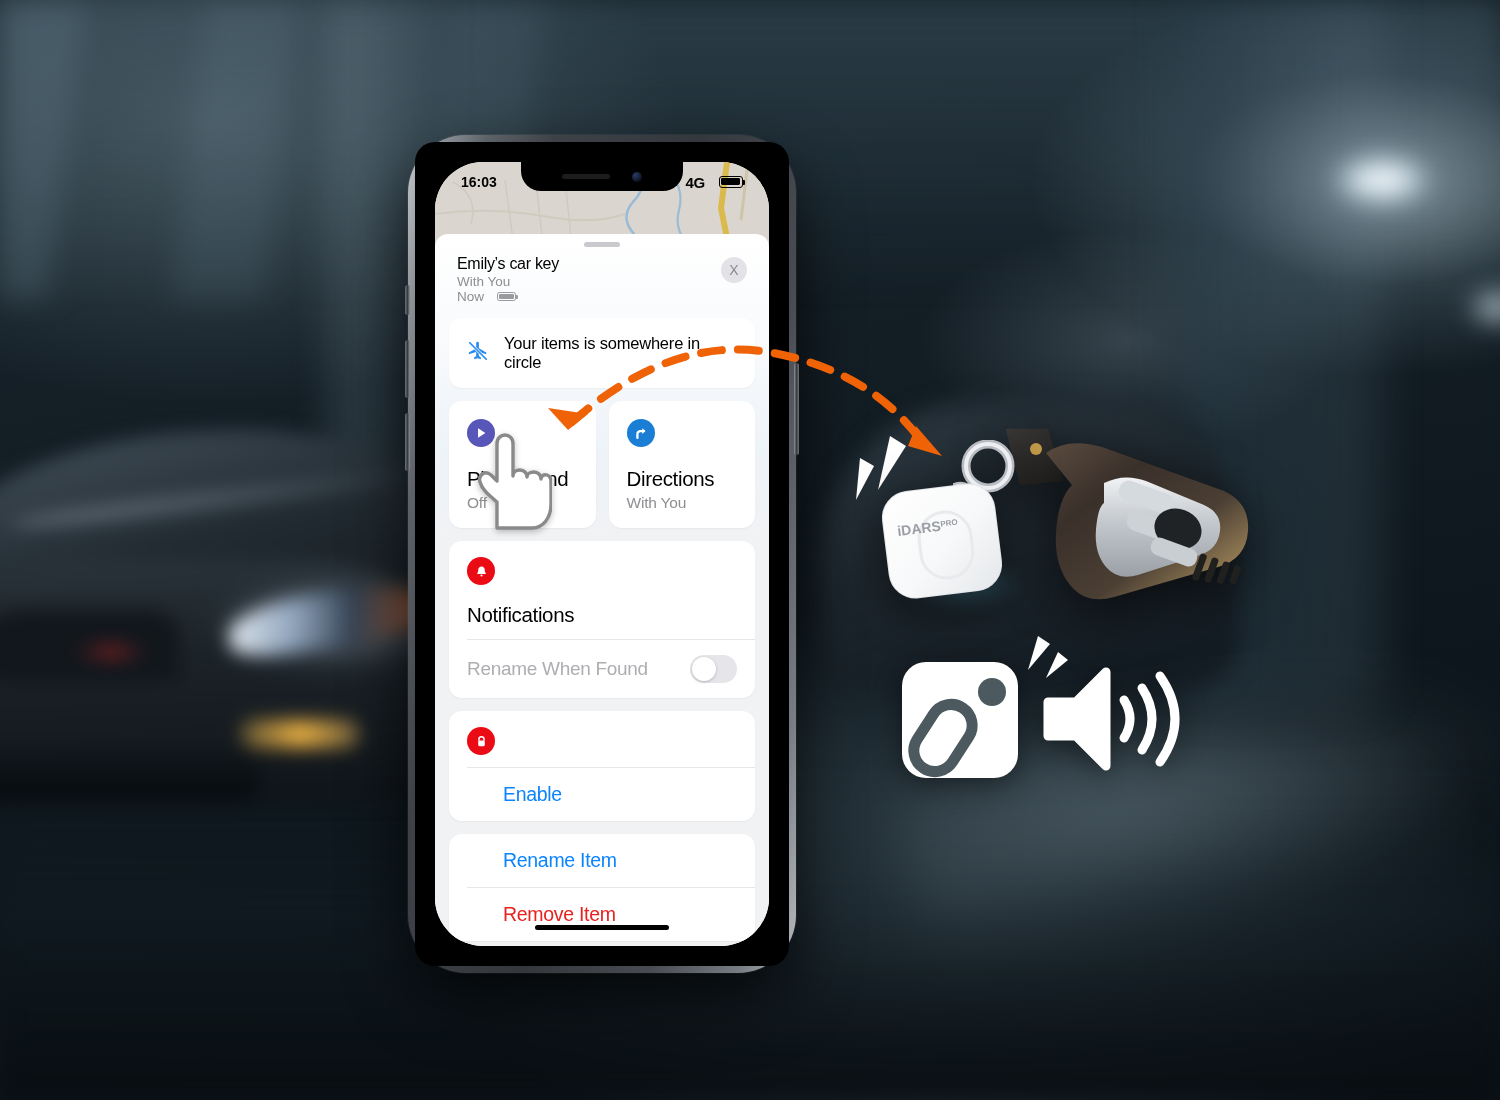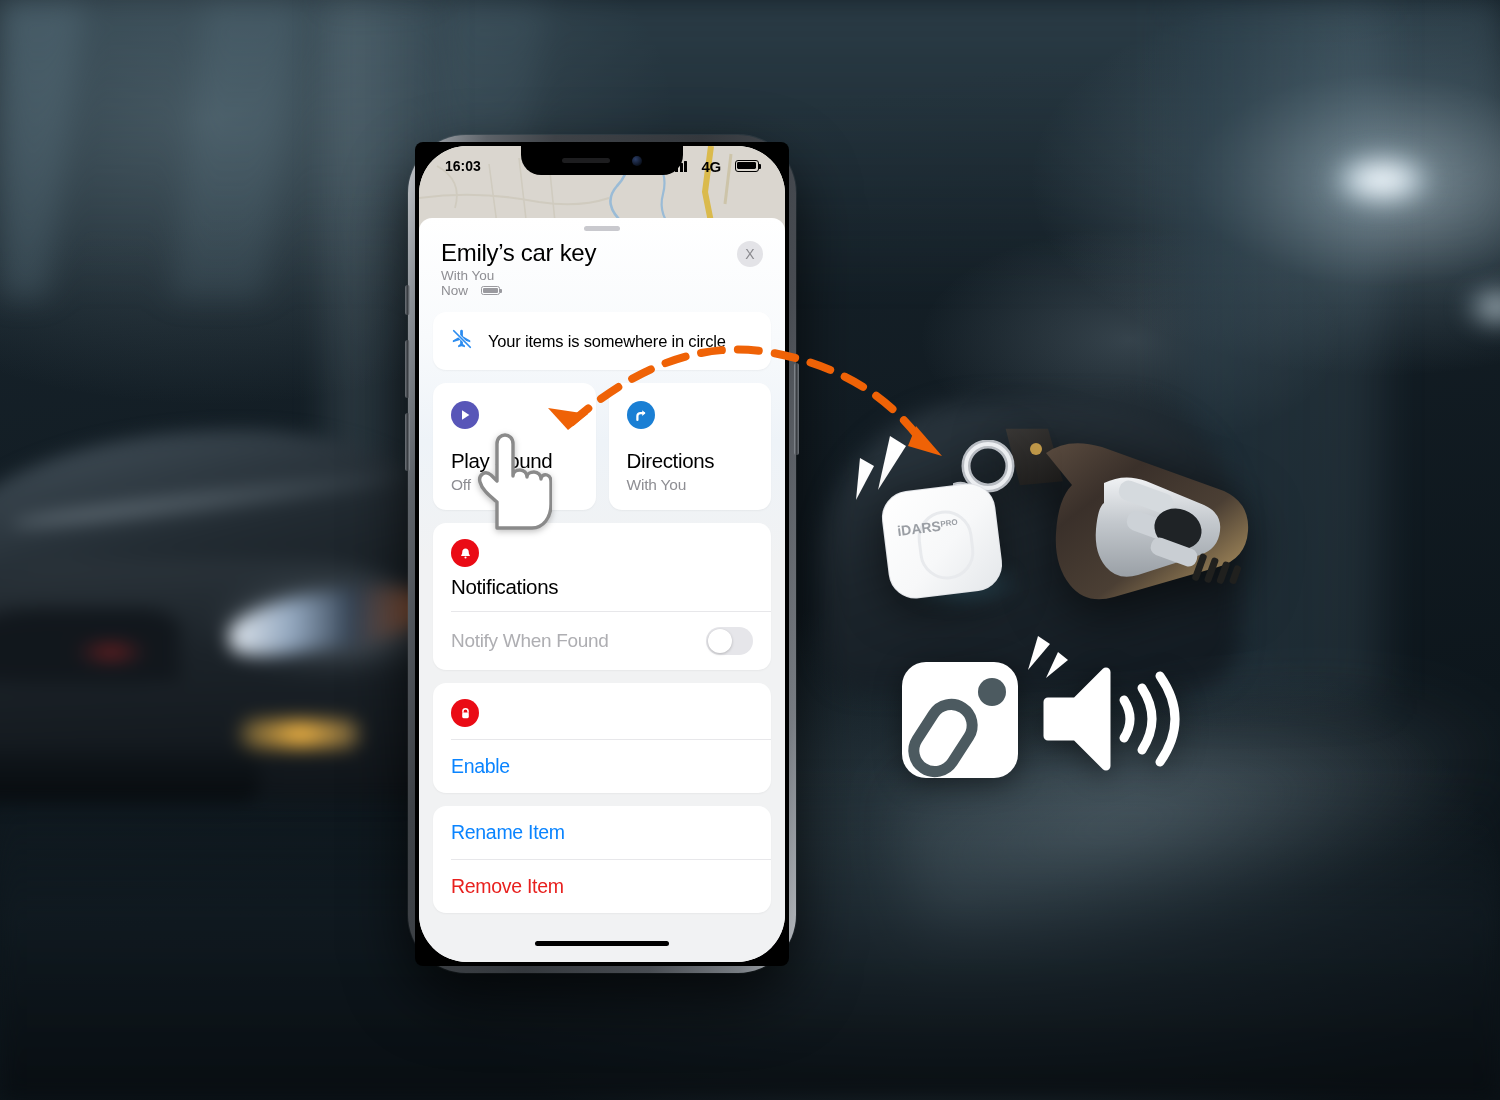--- a/index.html
+++ b/index.html
@@ -121,21 +121,21 @@
   
   #phone{
     position:absolute; left:408px; top:135px; width:388px; height:838px;
     border-radius:58px;
     background:linear-gradient(102deg,#c9ccd0 0%,#8a8f95 7%,#5d6268 14%,#3e4247 26%,#34383d 52%,#484c52 74%,#787d83 90%,#b9bdc2 100%);
     padding:7px;
     box-shadow:0 26px 62px rgba(0,0,0,.72), 0 0 0 1px rgba(255,255,255,.08);
   }
   .phone-inner{
     position:relative; width:100%; height:100%;
-    border-radius:8px; background:#000; padding:4px; overflow:hidden;
+    border-radius:20px; background:#000; padding:20px; overflow:hidden;
   }
   .screen{
     position:relative; width:100%; height:100%;
     border-radius:48px; overflow:hidden; background:#fff;
   }
   
   .btn-side{ position:absolute; background:linear-gradient(90deg,#6f747a,#3a3e43,#8d9298); border-radius:3px; }
   .btn-mute  { left:-3px; top:150px;  width:5px; height:30px; }
   .btn-volup { left:-3px; top:205px;  width:5px; height:58px; }
   .btn-voldn { left:-3px; top:278px;  width:5px; height:58px; }
@@ -183,21 +183,21 @@
   
   .sheet{
     position:absolute; left:0; right:0; top:72px; bottom:0;
     background:linear-gradient(180deg,#ffffff 0%,#f8fafc 16%,#eef3f8 30%,#f1f2f3 46%,#f1f2f3 100%);
     border-radius:13px 13px 0 0; z-index:5;
     display:flex; flex-direction:column;
   }
   .grabber{ width:36px; height:5px; background:#c9c9ce; border-radius:3px;
             margin:8px auto 0; }
   .sheet-head{ padding:8px 22px 14px; position:relative; }
-  .title{ font-size:24px; font-weight:400; color:#000; letter-spacing:-.3px; }
+  .title{ font-size:16px; font-weight:400; color:#000; letter-spacing:-.3px; }
   .sub1{ font-size:13.5px; color:#8e8e93; margin-top:1px; }
   .sub2{ font-size:13.5px; color:#8e8e93; display:flex; align-items:center; gap:13px; }
   .mini-batt{ position:relative; width:19px; height:9.5px;
               border-radius:2.4px; border:1.2px solid #9a9a9f; }
   .mini-batt::after{ content:""; position:absolute; left:1px; top:1px;
               width:14.5px; height:5.3px; background:#9a9a9f; border-radius:1px; }
   .mini-batt::before{ content:""; position:absolute; right:-2.6px; top:2.6px;
               width:1.6px; height:3.4px; background:#9a9a9f; border-radius:0 1px 1px 0; }
   .closebtn{
     position:absolute; right:22px; top:10px; width:26px; height:26px;
@@ -214,31 +214,31 @@
   .banner-txt{ font-size:16.5px; color:#000; letter-spacing:-.2px; }
 
   .duo{ display:flex; gap:13px; }
   .duo .card{ flex:1; padding:18px 18px 16px; }
   .ic{ width:28px; height:28px; border-radius:50%;
        display:flex; align-items:center; justify-content:center; }
   .act-title{ font-size:20.5px; color:#000; margin-top:20px; letter-spacing:-.35px; }
   .act-sub{ font-size:15.5px; color:#8e8e93; margin-top:3px; letter-spacing:-.2px; }
 
   .sec-head{ padding:16px 18px 12px; }
-  .sec-title{ font-size:20.5px; color:#000; margin-top:8px; letter-spacing:-.35px; }
+  .sec-title{ font-size:20.5px; color:#000; margin-top:18px; letter-spacing:-.35px; }
   .divider{ height:1px; background:#e7e7ea; margin-left:18px; }
   .row{ display:flex; align-items:center; justify-content:space-between;
         padding:15px 18px; }
   .row-label{ font-size:19px; color:#aeaeb2; letter-spacing:-.3px; }
   .toggle{ width:47px; height:28px; border-radius:14px;
            background:#e6e6ea; position:relative; cursor:pointer; }
   .toggle .knob{ position:absolute; left:2px; top:2px; width:24px; height:24px;
            border-radius:50%; background:#fff;
            box-shadow:0 1px 3px rgba(0,0,0,.22); }
-  .link{ padding:15px 18px; font-size:19.5px; color:#0a84ff; letter-spacing:-.3px; cursor:pointer; }
+  .link{ padding:15px 18px; font-size:19.5px; color:#0a84ff; letter-spacing:-.3px; cursor:pointer;margin-left:36px; }
   .link.danger{ color:#e8201e; }
 
   .home-ind{ position:absolute; left:50%; transform:translateX(-50%);
              bottom:16px; width:134px; height:5px; background:#000; border-radius:3px; }
 
   
   #hand{ position:absolute; left:470px; top:432px; width:82px; height:98px; z-index:40;
          filter:drop-shadow(0 2px 3px rgba(0,0,0,.25)); pointer-events:none; }
 
   
@@ -382,21 +382,21 @@
               <span class="ic" style="background:#ea0b15">
                 <svg width="15" height="15" viewBox="0 0 20 20">
                   <path d="M10 3.3c-2.6 0-4.3 1.9-4.3 4.4 0 3-1 4-1.5 4.6-.3.4 0 .9.5.9h10.6c.5 0 .8-.5.5-.9-.5-.6-1.5-1.6-1.5-4.6 0-2.5-1.7-4.4-4.3-4.4z" fill="#fff"></path>
                   <circle cx="10" cy="15.4" r="1.4" fill="#fff"></circle>
                 </svg>
               </span>
               <div class="sec-title">Notifications</div>
             </div>
             <div class="divider"></div>
             <div class="row">
-              <span class="row-label">Notify When Found</span>
+              <span class="row-label">Rename When Found</span>
               <span class="toggle">
                   <span class="knob"></span>
                 </span>
             </div>
           </div>
 
           <div class="card">
             <div class="sec-head">
               <span class="ic" style="background:#ea0b15">
                 <svg width="15" height="15" viewBox="0 0 20 20">

